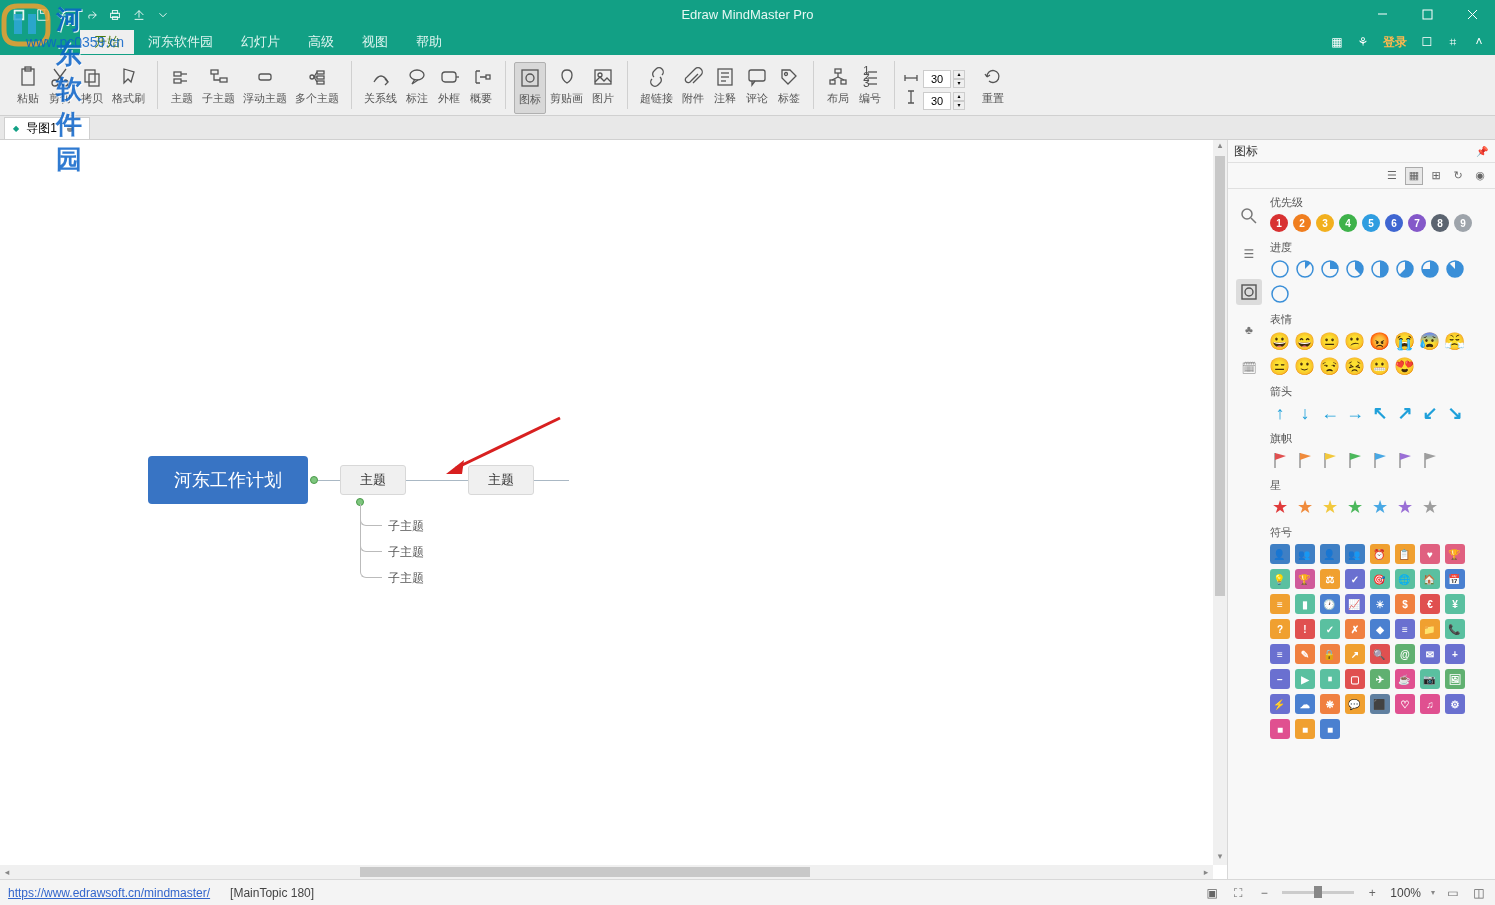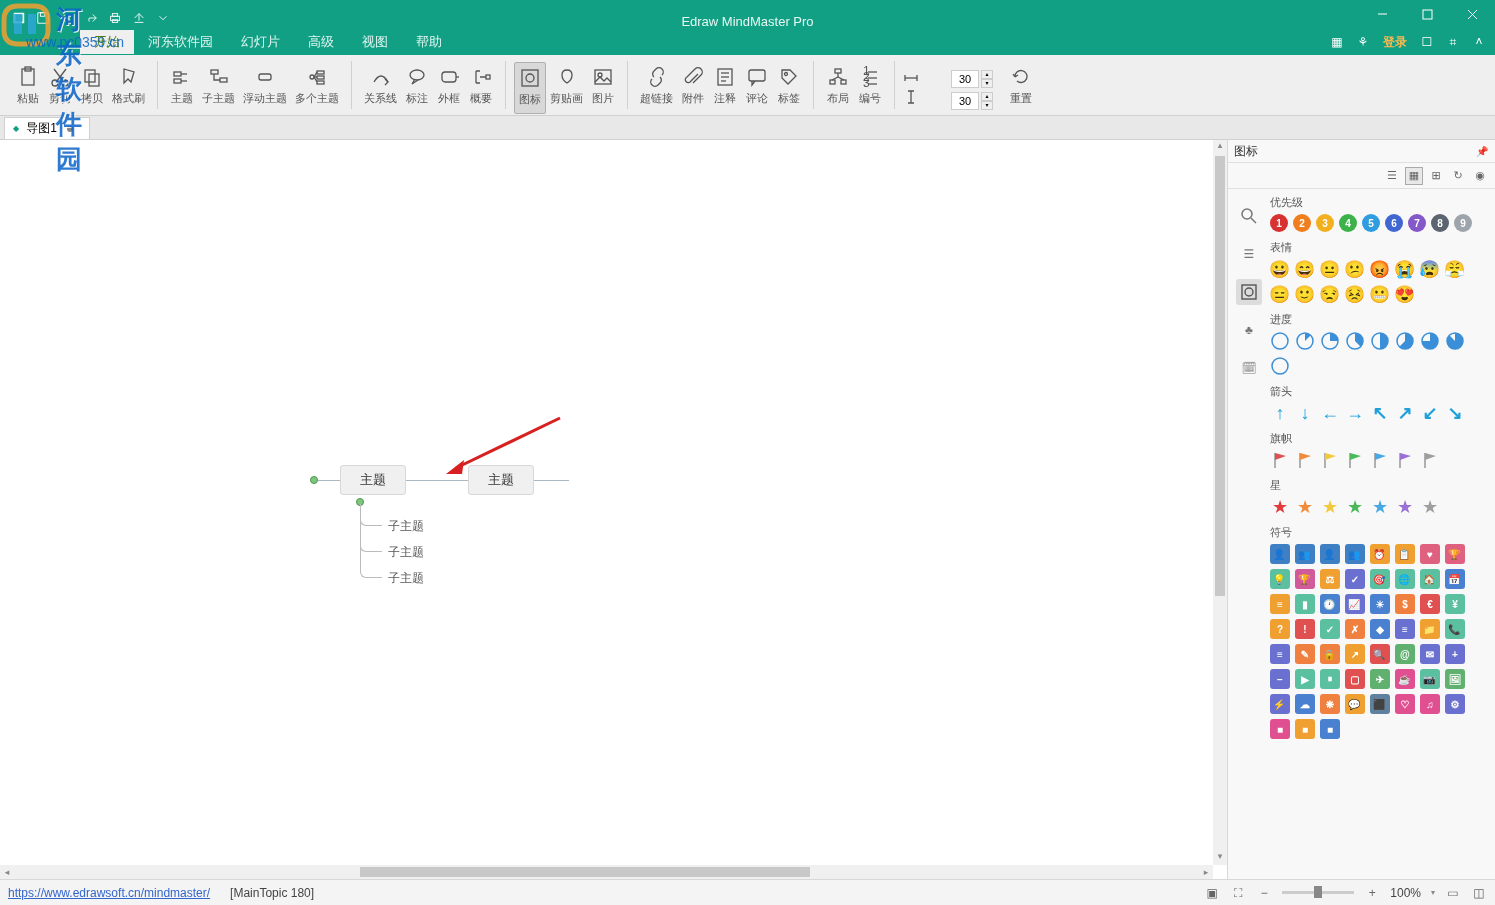--- a/index.html
+++ b/index.html
@@ -1,19 +1,19 @@
 <!DOCTYPE html>
 <html><head>
 <meta charset="utf-8">
 <style>
 * { margin: 0; padding: 0; box-sizing: border-box; font-family: "Microsoft YaHei", Arial, sans-serif; font-size: 12px; }
 body { background: #fff; width: 1495px; height: 905px; overflow: hidden; position: relative; }
 
 
-.titlebar { height: 29px; background: #12a085; color: #fff; display: flex; align-items: flex-end; position: relative; }
+.titlebar { height: 29px; background: #12a085; color: #fff; display: flex; align-items: center; position: relative; }
 .titlebar .quick-access { display: flex; align-items: center; gap: 2px; padding-left: 8px; }
 .titlebar .qa-btn { width: 22px; height: 22px; display: flex; align-items: center; justify-content: center; cursor: pointer; }
 .titlebar .qa-btn svg { width: 14px; height: 14px; }
 .titlebar .title { position: absolute; left: 50%; transform: translateX(-50%); font-size: 13px; color: #e6f7f3; }
 .titlebar .window-controls { position: absolute; right: 0; display: flex; }
 .titlebar .win-btn { width: 45px; height: 29px; display: flex; align-items: center; justify-content: center; cursor: pointer; color: #fff; }
 
 
 .menubar { height: 26px; background: #12a085; display: flex; align-items: center; padding-left: 80px; position: relative; }
 .menubar .menu-item { padding: 3px 14px; color: #dff5f0; cursor: pointer; font-size: 13px; }
@@ -25,21 +25,21 @@
 
 .toolbar { height: 61px; background: #efefef; border-bottom: 1px solid #d0d0d0; display: flex; align-items: center; padding-left: 6px; }
 .tool-group { display: flex; align-items: flex-start; padding: 5px 6px 0; }
 .divider { width: 1px; height: 48px; background: #d0d0d0; margin: 6px 2px; }
 .tool-btn { display: flex; flex-direction: column; align-items: center; justify-content: flex-start; padding: 2px 4px; cursor: pointer; min-width: 32px; border-radius: 2px; height: 52px; }
 .tool-btn.active { background: #d8d8d8; border: 1px solid #b0b0b0; }
 .tool-btn .icon { width: 22px; height: 22px; display: flex; align-items: center; justify-content: center; margin-bottom: 3px; margin-top:2px; }
 .tool-btn .label { font-size: 11px; color: #555; white-space: nowrap; }
 .number-inputs { display: flex; flex-direction: column; gap: 4px; padding-top: 4px; }
 .num-field { display: flex; align-items: center; gap: 2px; }
-.num-field input { width: 28px; height: 18px; border: 1px solid #ccc; text-align: center; font-size: 11px; margin-left: 28px; }
+.num-field input { width: 28px; height: 18px; border: 1px solid #ccc; text-align: center; font-size: 11px; }
 .num-field .spin { width: 12px; height: 18px; display:flex; flex-direction:column; }
 .num-field .spin span { height:9px; border:1px solid #ccc; font-size:6px; text-align:center; line-height:7px; cursor:pointer; }
 
 
 .doctab-bar { height: 24px; background: #e8e8e8; border-bottom: 1px solid #d0d0d0; display: flex; align-items: flex-end; padding-left: 4px; }
 .doctab { height: 22px; padding: 0 16px 0 8px; background: #fff; border: 1px solid #d0d0d0; border-bottom: none; display: flex; align-items: center; gap: 4px; font-size: 11px; cursor: pointer; position: relative; }
 .doctab::before { content: "◆"; color: #12a085; font-size: 8px; margin-right: 3px; }
 .doctab .dirty { width: 6px; height: 6px; background: #888; border-radius: 50%; margin-left: 6px; }
 
 
@@ -479,20 +479,21 @@
   <div class="doctab">
     <span>导图1</span>
     <span class="dirty"></span>
   </div>
 </div>
 
 <div class="main-area">
   <div class="canvas-wrap">
     <div class="canvas">
 
+      <div class="central-topic">河东工作计划</div>
       <div class="conn-dot" style="left:310px;top:336px;"></div>
       <div class="connector" style="left:318px;top:340px;width:22px;"></div>
       <div class="main-topic" style="left:340px;top:325px;">主题</div>
       <div class="conn-dot" style="left:356px;top:358px;"></div>
       <div class="connector" style="left:406px;top:340px;width:62px;"></div>
       <div class="main-topic" style="left:468px;top:325px;">主题</div>
       <div class="connector" style="left:534px;top:340px;width:35px;"></div>
 
       <div class="sub-bracket" style="left:360px;top:364px;height:22px;"></div>
       <div class="sub-topic" style="left:388px;top:378px;">子主题</div>
@@ -560,96 +561,96 @@
               <div class="pri-badge" style="background: rgb(62, 178, 74);">4</div>
               <div class="pri-badge" style="background: rgb(47, 157, 224);">5</div>
               <div class="pri-badge" style="background: rgb(63, 102, 209);">6</div>
               <div class="pri-badge" style="background: rgb(132, 88, 201);">7</div>
               <div class="pri-badge" style="background: rgb(91, 100, 112);">8</div>
               <div class="pri-badge" style="background: rgb(158, 164, 171);">9</div>
             </div>
         </div>
 
         <div class="icon-section">
+          <div class="sec-title">进度</div>
+          <div class="icon-grid" id="progress-grid">
+              <div class="icon-item">
+                <svg width="18" height="18" viewBox="0 0 18 18">
+                  <circle cx="9" cy="9" r="8" fill="none" stroke="#3a8fd8" stroke-width="1.5"></circle>
+                  <path d="M9 9 L9 1 A8 8 0 0 1 9 1 Z" fill="#3a8fd8"></path>
+                </svg>
+              </div>
+              <div class="icon-item">
+                <svg width="18" height="18" viewBox="0 0 18 18">
+                  <circle cx="9" cy="9" r="8" fill="none" stroke="#3a8fd8" stroke-width="1.5"></circle>
+                  <path d="M9 9 L9 1 A8 8 0 0 1 14.65685424949238 3.3431457505076194 Z" fill="#3a8fd8"></path>
+                </svg>
+              </div>
+              <div class="icon-item">
+                <svg width="18" height="18" viewBox="0 0 18 18">
+                  <circle cx="9" cy="9" r="8" fill="none" stroke="#3a8fd8" stroke-width="1.5"></circle>
+                  <path d="M9 9 L9 1 A8 8 0 0 1 17 9 Z" fill="#3a8fd8"></path>
+                </svg>
+              </div>
+              <div class="icon-item">
+                <svg width="18" height="18" viewBox="0 0 18 18">
+                  <circle cx="9" cy="9" r="8" fill="none" stroke="#3a8fd8" stroke-width="1.5"></circle>
+                  <path d="M9 9 L9 1 A8 8 0 0 1 14.65685424949238 14.65685424949238 Z" fill="#3a8fd8"></path>
+                </svg>
+              </div>
+              <div class="icon-item">
+                <svg width="18" height="18" viewBox="0 0 18 18">
+                  <circle cx="9" cy="9" r="8" fill="none" stroke="#3a8fd8" stroke-width="1.5"></circle>
+                  <path d="M9 9 L9 1 A8 8 0 0 1 9.000000000000002 17 Z" fill="#3a8fd8"></path>
+                </svg>
+              </div>
+              <div class="icon-item">
+                <svg width="18" height="18" viewBox="0 0 18 18">
+                  <circle cx="9" cy="9" r="8" fill="none" stroke="#3a8fd8" stroke-width="1.5"></circle>
+                  <path d="M9 9 L9 1 A8 8 0 1 1 3.3431457505076203 14.656854249492381 Z" fill="#3a8fd8"></path>
+                </svg>
+              </div>
+              <div class="icon-item">
+                <svg width="18" height="18" viewBox="0 0 18 18">
+                  <circle cx="9" cy="9" r="8" fill="none" stroke="#3a8fd8" stroke-width="1.5"></circle>
+                  <path d="M9 9 L9 1 A8 8 0 1 1 1 9.000000000000002 Z" fill="#3a8fd8"></path>
+                </svg>
+              </div>
+              <div class="icon-item">
+                <svg width="18" height="18" viewBox="0 0 18 18">
+                  <circle cx="9" cy="9" r="8" fill="none" stroke="#3a8fd8" stroke-width="1.5"></circle>
+                  <path d="M9 9 L9 1 A8 8 0 1 1 3.3431457505076185 3.343145750507621 Z" fill="#3a8fd8"></path>
+                </svg>
+              </div>
+              <div class="icon-item">
+                <svg width="18" height="18" viewBox="0 0 18 18">
+                  <circle cx="9" cy="9" r="8" fill="none" stroke="#3a8fd8" stroke-width="1.5"></circle>
+                  <path d="M9 9 L9 1 A8 8 0 1 1 8.999999999999998 1 Z" fill="#3a8fd8"></path>
+                </svg>
+              </div>
+            </div>
+        </div>
+
+        <div class="icon-section">
           <div class="sec-title">表情</div>
           <div class="icon-grid" id="face-grid">
               <div class="icon-item" style="font-size: 17px;">😀</div>
               <div class="icon-item" style="font-size: 17px;">😄</div>
               <div class="icon-item" style="font-size: 17px;">😐</div>
               <div class="icon-item" style="font-size: 17px;">😕</div>
               <div class="icon-item" style="font-size: 17px;">😡</div>
               <div class="icon-item" style="font-size: 17px;">😭</div>
               <div class="icon-item" style="font-size: 17px;">😰</div>
               <div class="icon-item" style="font-size: 17px;">😤</div>
               <div class="icon-item" style="font-size: 17px;">😑</div>
               <div class="icon-item" style="font-size: 17px;">🙂</div>
               <div class="icon-item" style="font-size: 17px;">😒</div>
               <div class="icon-item" style="font-size: 17px;">😣</div>
               <div class="icon-item" style="font-size: 17px;">😬</div>
               <div class="icon-item" style="font-size: 17px;">😍</div>
-            </div>
-        </div>
-
-        <div class="icon-section">
-          <div class="sec-title">进度</div>
-          <div class="icon-grid" id="progress-grid">
-              <div class="icon-item">
-                <svg width="18" height="18" viewBox="0 0 18 18">
-                  <circle cx="9" cy="9" r="8" fill="none" stroke="#3a8fd8" stroke-width="1.5"></circle>
-                  <path d="M9 9 L9 1 A8 8 0 0 1 9 1 Z" fill="#3a8fd8"></path>
-                </svg>
-              </div>
-              <div class="icon-item">
-                <svg width="18" height="18" viewBox="0 0 18 18">
-                  <circle cx="9" cy="9" r="8" fill="none" stroke="#3a8fd8" stroke-width="1.5"></circle>
-                  <path d="M9 9 L9 1 A8 8 0 0 1 14.65685424949238 3.3431457505076194 Z" fill="#3a8fd8"></path>
-                </svg>
-              </div>
-              <div class="icon-item">
-                <svg width="18" height="18" viewBox="0 0 18 18">
-                  <circle cx="9" cy="9" r="8" fill="none" stroke="#3a8fd8" stroke-width="1.5"></circle>
-                  <path d="M9 9 L9 1 A8 8 0 0 1 17 9 Z" fill="#3a8fd8"></path>
-                </svg>
-              </div>
-              <div class="icon-item">
-                <svg width="18" height="18" viewBox="0 0 18 18">
-                  <circle cx="9" cy="9" r="8" fill="none" stroke="#3a8fd8" stroke-width="1.5"></circle>
-                  <path d="M9 9 L9 1 A8 8 0 0 1 14.65685424949238 14.65685424949238 Z" fill="#3a8fd8"></path>
-                </svg>
-              </div>
-              <div class="icon-item">
-                <svg width="18" height="18" viewBox="0 0 18 18">
-                  <circle cx="9" cy="9" r="8" fill="none" stroke="#3a8fd8" stroke-width="1.5"></circle>
-                  <path d="M9 9 L9 1 A8 8 0 0 1 9.000000000000002 17 Z" fill="#3a8fd8"></path>
-                </svg>
-              </div>
-              <div class="icon-item">
-                <svg width="18" height="18" viewBox="0 0 18 18">
-                  <circle cx="9" cy="9" r="8" fill="none" stroke="#3a8fd8" stroke-width="1.5"></circle>
-                  <path d="M9 9 L9 1 A8 8 0 1 1 3.3431457505076203 14.656854249492381 Z" fill="#3a8fd8"></path>
-                </svg>
-              </div>
-              <div class="icon-item">
-                <svg width="18" height="18" viewBox="0 0 18 18">
-                  <circle cx="9" cy="9" r="8" fill="none" stroke="#3a8fd8" stroke-width="1.5"></circle>
-                  <path d="M9 9 L9 1 A8 8 0 1 1 1 9.000000000000002 Z" fill="#3a8fd8"></path>
-                </svg>
-              </div>
-              <div class="icon-item">
-                <svg width="18" height="18" viewBox="0 0 18 18">
-                  <circle cx="9" cy="9" r="8" fill="none" stroke="#3a8fd8" stroke-width="1.5"></circle>
-                  <path d="M9 9 L9 1 A8 8 0 1 1 3.3431457505076185 3.343145750507621 Z" fill="#3a8fd8"></path>
-                </svg>
-              </div>
-              <div class="icon-item">
-                <svg width="18" height="18" viewBox="0 0 18 18">
-                  <circle cx="9" cy="9" r="8" fill="none" stroke="#3a8fd8" stroke-width="1.5"></circle>
-                  <path d="M9 9 L9 1 A8 8 0 1 1 8.999999999999998 1 Z" fill="#3a8fd8"></path>
-                </svg>
-              </div>
             </div>
         </div>
 
         <div class="icon-section">
           <div class="sec-title">箭头</div>
           <div class="icon-grid" id="arrow-grid">
               <div class="icon-item" style="color: rgb(31, 160, 218); font-weight: bold; font-size: 18px;">↑</div>
               <div class="icon-item" style="color: rgb(31, 160, 218); font-weight: bold; font-size: 18px;">↓</div>
               <div class="icon-item" style="color: rgb(31, 160, 218); font-weight: bold; font-size: 18px;">←</div>
               <div class="icon-item" style="color: rgb(31, 160, 218); font-weight: bold; font-size: 18px;">→</div>

